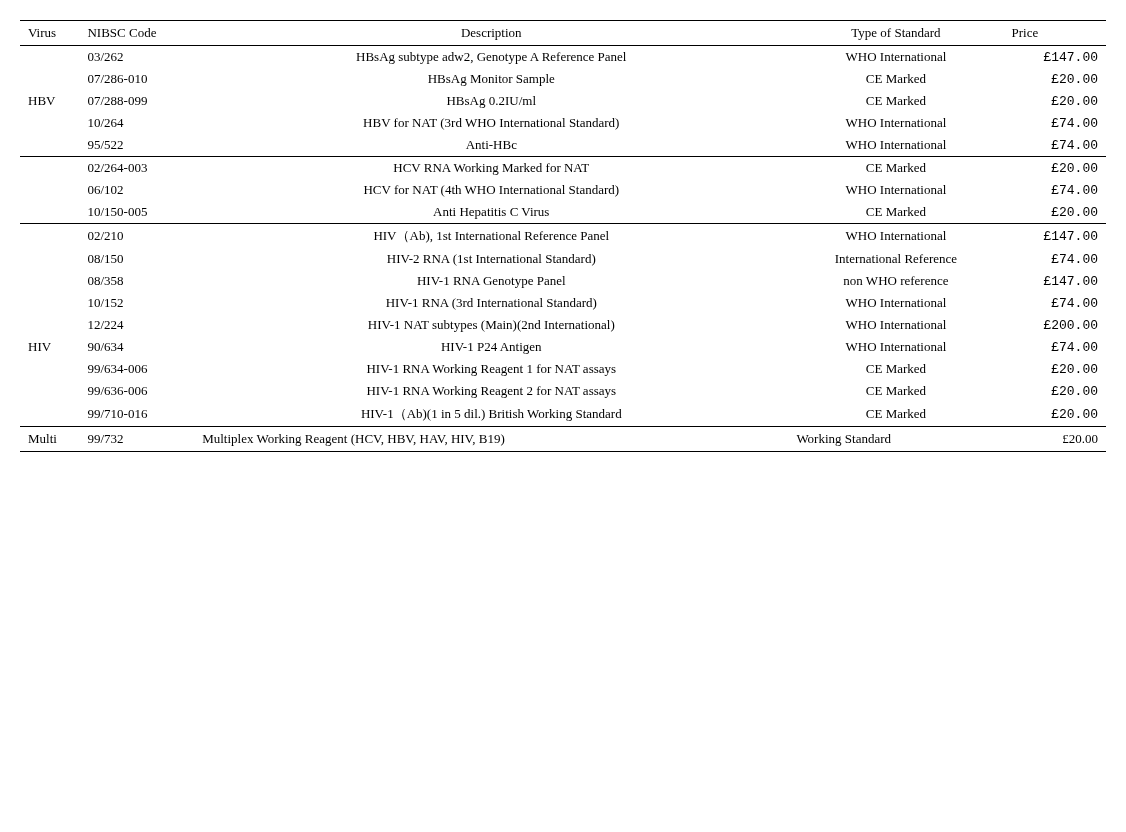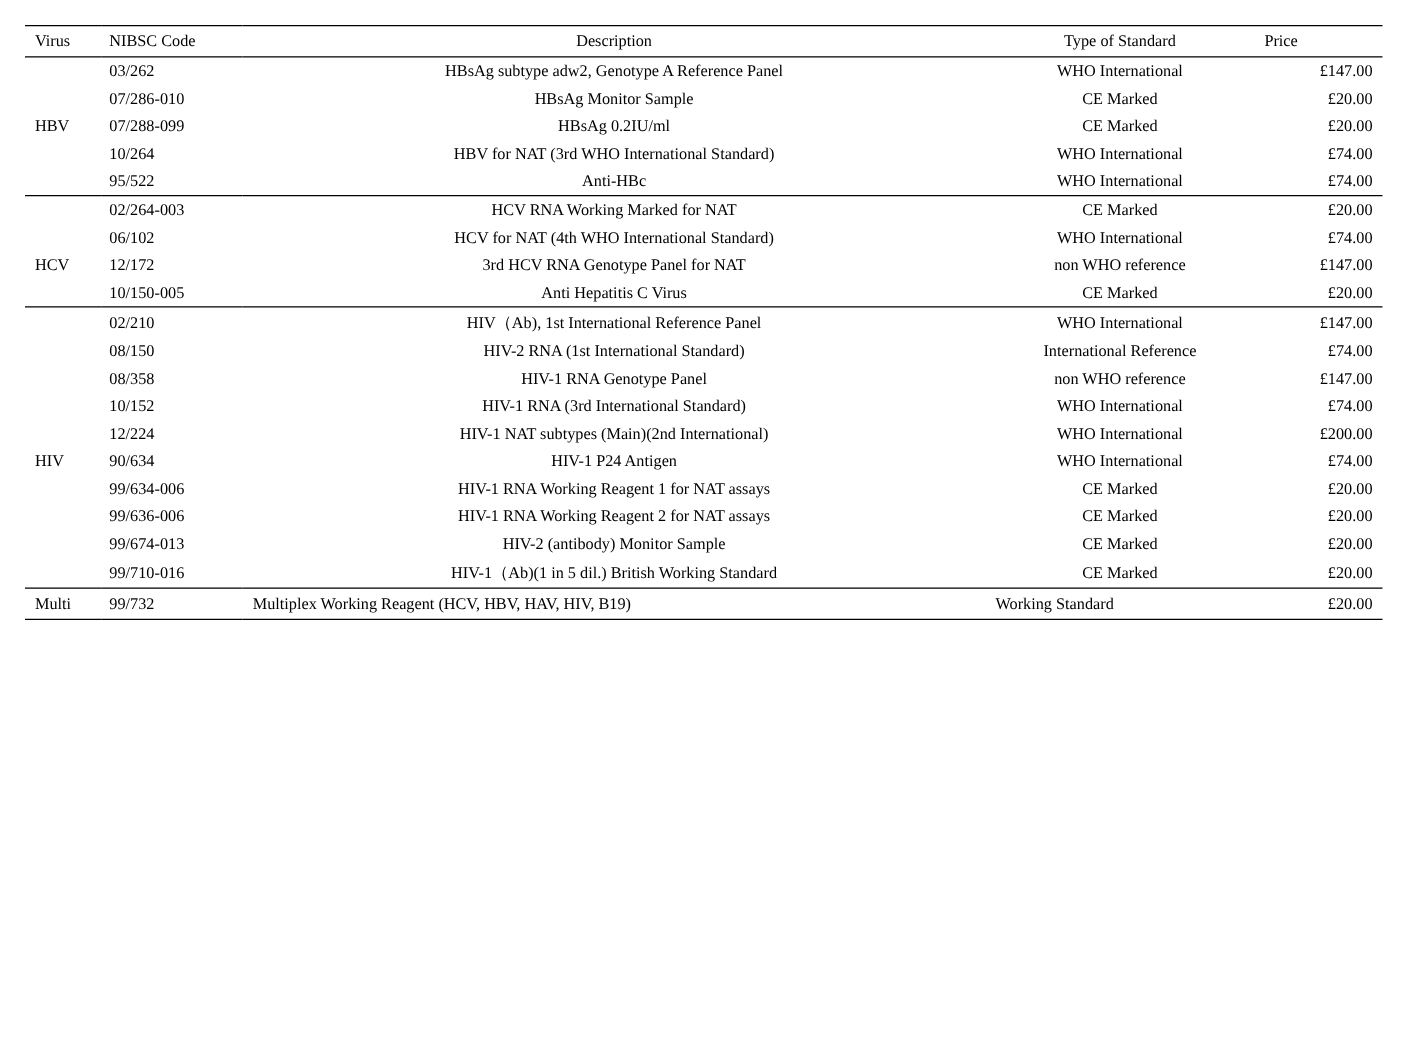--- a/index.html
+++ b/index.html
@@ -47,20 +47,21 @@
     tbody td.col-nibsc {
       text-align: left;
       padding-left: 6px;
       margin-left: 18px;
     }
     tbody td.col-desc {
       text-align: center;
     }
     tbody td.col-price {
       text-align: right;
+      font-family: Liberation Mono, monospace;
     }
 
     tr.section-start td {
       border-top: 1.5px solid #000;
     }
     tr.section-end td {
       border-bottom: 1px solid #000;
     }
 
     tfoot tr td {
@@ -140,27 +141,20 @@
         <td class="col-type">CE Marked</td>
         <td class="col-price">£20.00</td>
       </tr>
       <tr>
         <td class="col-virus virus-label"></td>
         <td class="col-nibsc">06/102</td>
         <td class="col-desc">HCV for NAT (4th WHO International Standard)</td>
         <td class="col-type">WHO International</td>
         <td class="col-price">£74.00</td>
       </tr>
-      <tr>
-        <td class="col-virus virus-label">HCV</td>
-        <td class="col-nibsc">12/172</td>
-        <td class="col-desc">3rd HCV RNA Genotype Panel for NAT</td>
-        <td class="col-type">non WHO reference</td>
-        <td class="col-price">£147.00</td>
-      </tr>
       <tr class="section-end">
         <td class="col-virus virus-label"></td>
         <td class="col-nibsc">10/150-005</td>
         <td class="col-desc">Anti Hepatitis C Virus</td>
         <td class="col-type">CE Marked</td>
         <td class="col-price">£20.00</td>
       </tr>
       <tr class="section-start">
         <td class="col-virus virus-label"></td>
         <td class="col-nibsc">02/210</td>
@@ -207,27 +201,20 @@
         <td class="col-virus virus-label"></td>
         <td class="col-nibsc">99/634-006</td>
         <td class="col-desc">HIV-1 RNA Working Reagent 1 for NAT assays</td>
         <td class="col-type">CE Marked</td>
         <td class="col-price">£20.00</td>
       </tr>
       <tr>
         <td class="col-virus virus-label"></td>
         <td class="col-nibsc">99/636-006</td>
         <td class="col-desc">HIV-1 RNA Working Reagent 2 for NAT assays</td>
-        <td class="col-type">CE Marked</td>
-        <td class="col-price">£20.00</td>
-      </tr>
-      <tr>
-        <td class="col-virus virus-label"></td>
-        <td class="col-nibsc">99/674-013</td>
-        <td class="col-desc">HIV-2 (antibody) Monitor Sample</td>
         <td class="col-type">CE Marked</td>
         <td class="col-price">£20.00</td>
       </tr>
       <tr>
         <td class="col-virus virus-label"></td>
         <td class="col-nibsc">99/710-016</td>
         <td class="col-desc">HIV-1（Ab)(1 in 5 dil.) British Working Standard</td>
         <td class="col-type">CE Marked</td>
         <td class="col-price">£20.00</td>
       </tr>

